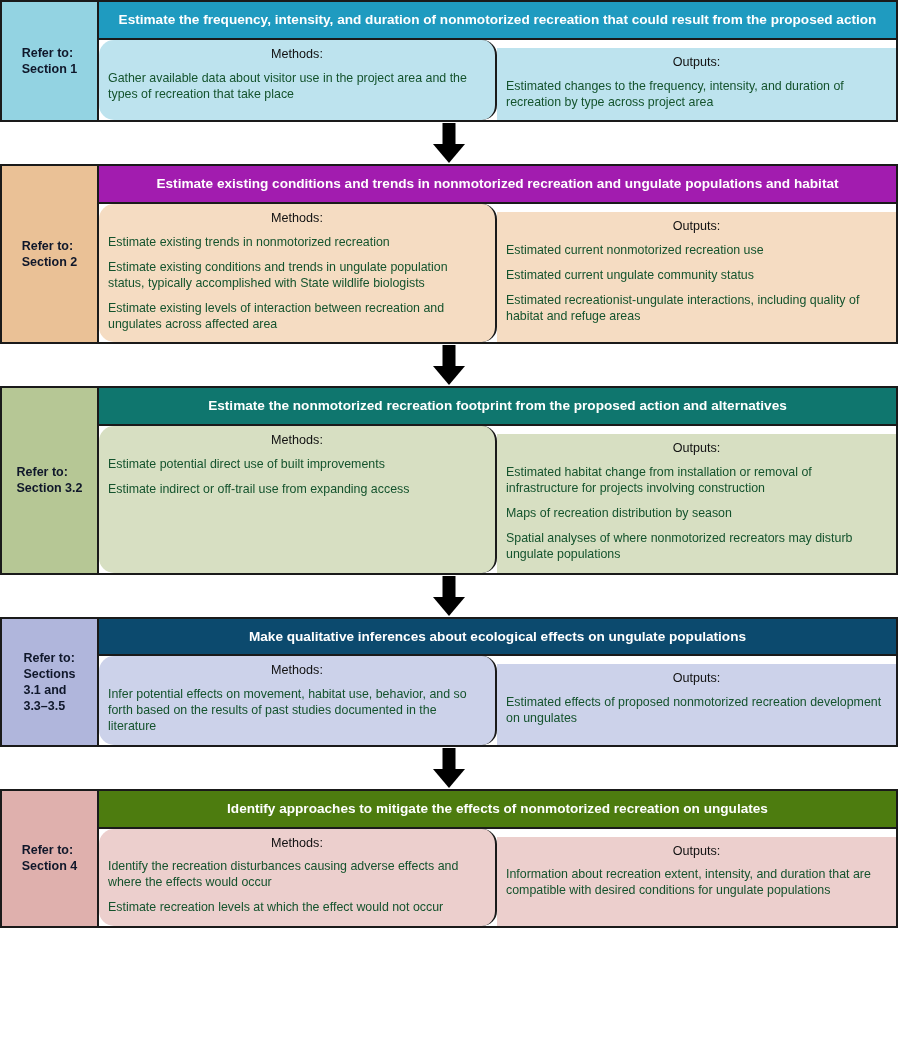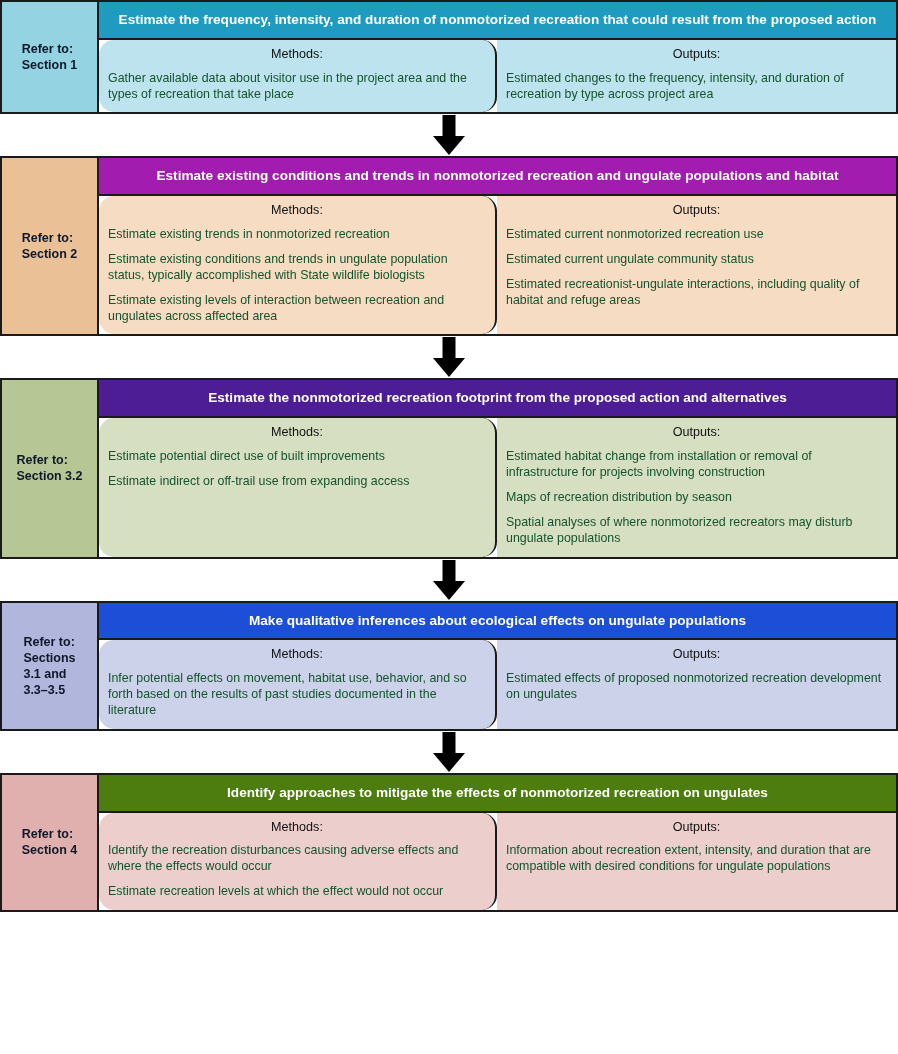--- a/index.html
+++ b/index.html
@@ -71,20 +71,21 @@
     padding: 7px 9px 10px 9px;
   }
   .col-methods {
     width: 398px;
     min-width: 398px;
     border-right: 2px solid #1a1a1a;
     border-radius: 15px;
   }
   .col-outputs {
     flex: 1;
+    margin-top: 8px;
   }
   .col-title {
     text-align: center;
     font-size: 12.6px;
     color: #111111;
     margin-bottom: 7px;
     line-height: 1.25;
   }
   .col-item {
     font-size: 12.4px;
@@ -186,21 +187,21 @@
         <div class="arrow-stem"></div>
         <div class="arrow-head"></div>
       </div>
     </div>
     <div class="stage">
       <div class="stage-sidebar" style="background:#b6c795">
         <div class="stage-sidebar-text">Refer to:
 Section 3.2</div>
       </div>
       <div class="stage-body">
-        <div class="stage-header" style="background:#4c1d95">Estimate the nonmotorized recreation footprint from the proposed action and alternatives</div>
+        <div class="stage-header" style="background:#0f766e">Estimate the nonmotorized recreation footprint from the proposed action and alternatives</div>
         <div class="stage-cols">
           <div class="col col-methods" style="background:#d7dfc2">
             <div class="col-title">Methods:</div>
             <div class="col-item">Estimate potential direct use of built improvements</div>
             <div class="col-item">Estimate indirect or off-trail use from expanding access</div>
           </div>
           <div class="col col-outputs" style="background:#d7dfc2">
             <div class="col-title">Outputs:</div>
             <div class="col-item">Estimated habitat change from installation or removal of infrastructure for projects involving construction</div>
             <div class="col-item">Maps of recreation distribution by season</div>
@@ -216,21 +217,21 @@
       </div>
     </div>
     <div class="stage">
       <div class="stage-sidebar" style="background:#b0b6dc">
         <div class="stage-sidebar-text">Refer to:
 Sections
 3.1 and
 3.3–3.5</div>
       </div>
       <div class="stage-body">
-        <div class="stage-header" style="background:#1d4ed8">Make qualitative inferences about ecological effects on ungulate populations</div>
+        <div class="stage-header" style="background:#0c4a6e">Make qualitative inferences about ecological effects on ungulate populations</div>
         <div class="stage-cols">
           <div class="col col-methods" style="background:#ccd2ea">
             <div class="col-title">Methods:</div>
             <div class="col-item">Infer potential effects on movement, habitat use, behavior, and so forth based on the results of past studies documented in the literature</div>
           </div>
           <div class="col col-outputs" style="background:#ccd2ea">
             <div class="col-title">Outputs:</div>
             <div class="col-item">Estimated effects of proposed nonmotorized recreation development on ungulates</div>
           </div>
         </div>

